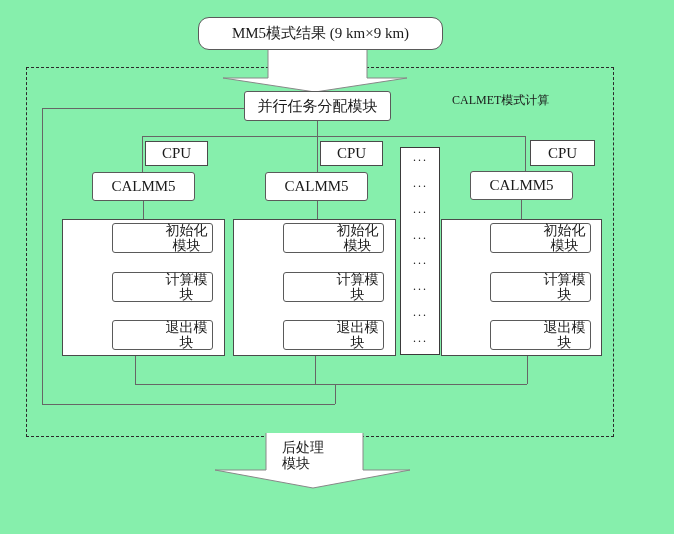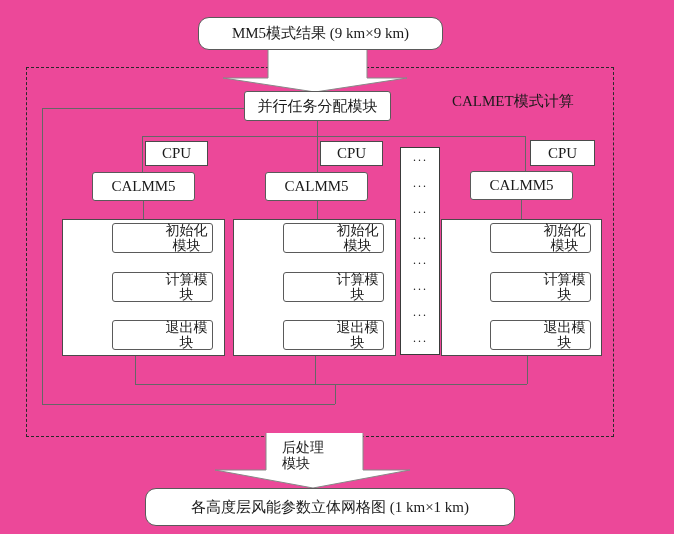--- a/index.html
+++ b/index.html
@@ -1,28 +1,28 @@
 <!DOCTYPE html>
 <html><head>
 <meta charset="utf-8">
 <style>
   html,body{margin:0;padding:0;background:#fff;}
   .stage{
-    position:relative;width:674px;height:534px;background:#ec4899;overflow:hidden;
+    position:relative;width:674px;height:534px;background:#86efac;overflow:hidden;
     font-family:"Liberation Serif","DejaVu Serif",serif;color:#1a1a1a;
   }
   .box{
     position:absolute;box-sizing:border-box;background:#fff;border:1px solid #4a4a4a;
     display:flex;align-items:center;justify-content:center;
     font-size:15px;line-height:1.1;text-align:center;z-index:3;
   }
   .rounded{border-radius:3px;border-color:#5a5a5a;}
   .rounded-lg{border-radius:11px;border-color:#5a5a5a;}
   .plainlabel{
-    position:absolute;font-size:15px;z-index:3;background:transparent;
+    position:absolute;font-size:12px;z-index:3;background:transparent;
     white-space:nowrap;
     font-family:Liberation Serif, serif;
   }
   .inner{font-size:14px;padding-left:48px;}
   .dashed-region{
     position:absolute;left:26px;top:67px;width:586px;height:368px;
     border:1px dashed #2a2a2a;z-index:1;background:transparent;
   }
   .wires{position:absolute;left:0;top:0;z-index:2;}
   .ellipsis-box{
@@ -105,15 +105,14 @@
     <span>···</span>
     <span>···</span>
     <span>···</span>
   </div>
 
   <div class="arrow-label">
     <div>后处理</div>
     <div>模块</div>
   </div>
 
-  <div class="box rounded-lg" style="left:145px;top:488px;width:370px;height:38px;">各高度层风能参数立体网格图 (1 km×1 km)</div>
 
 </div>
 
 </body></html>

